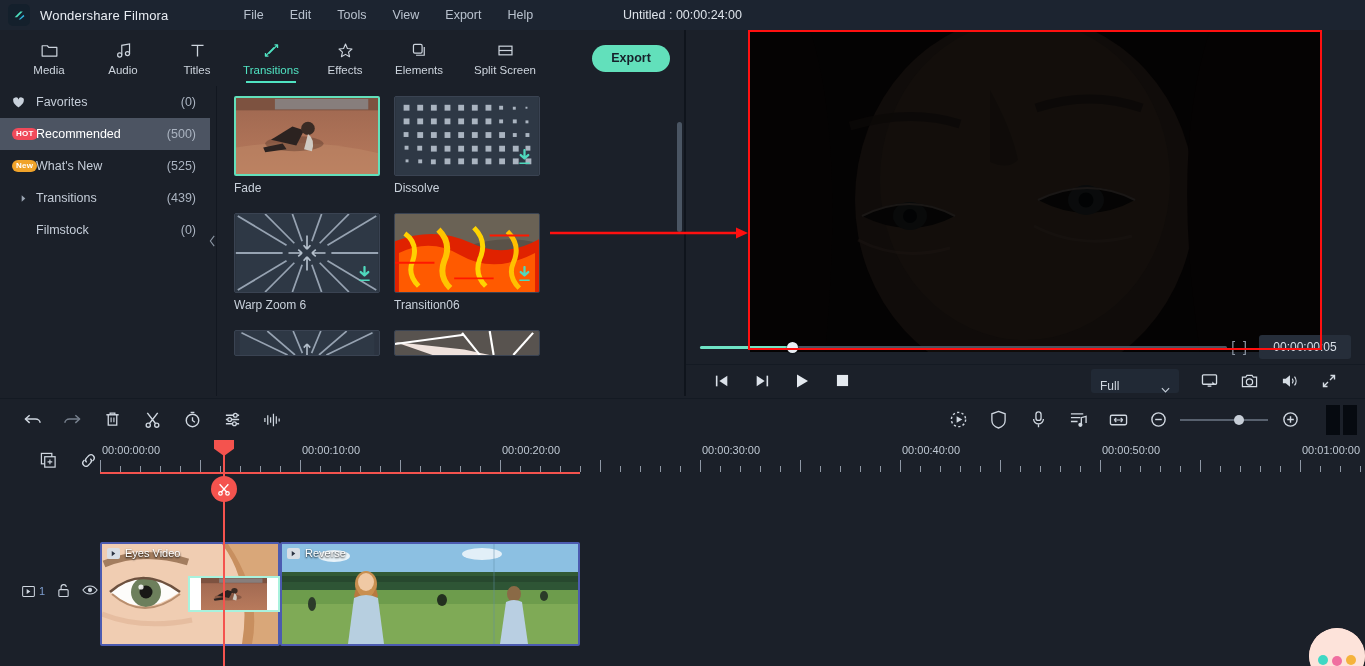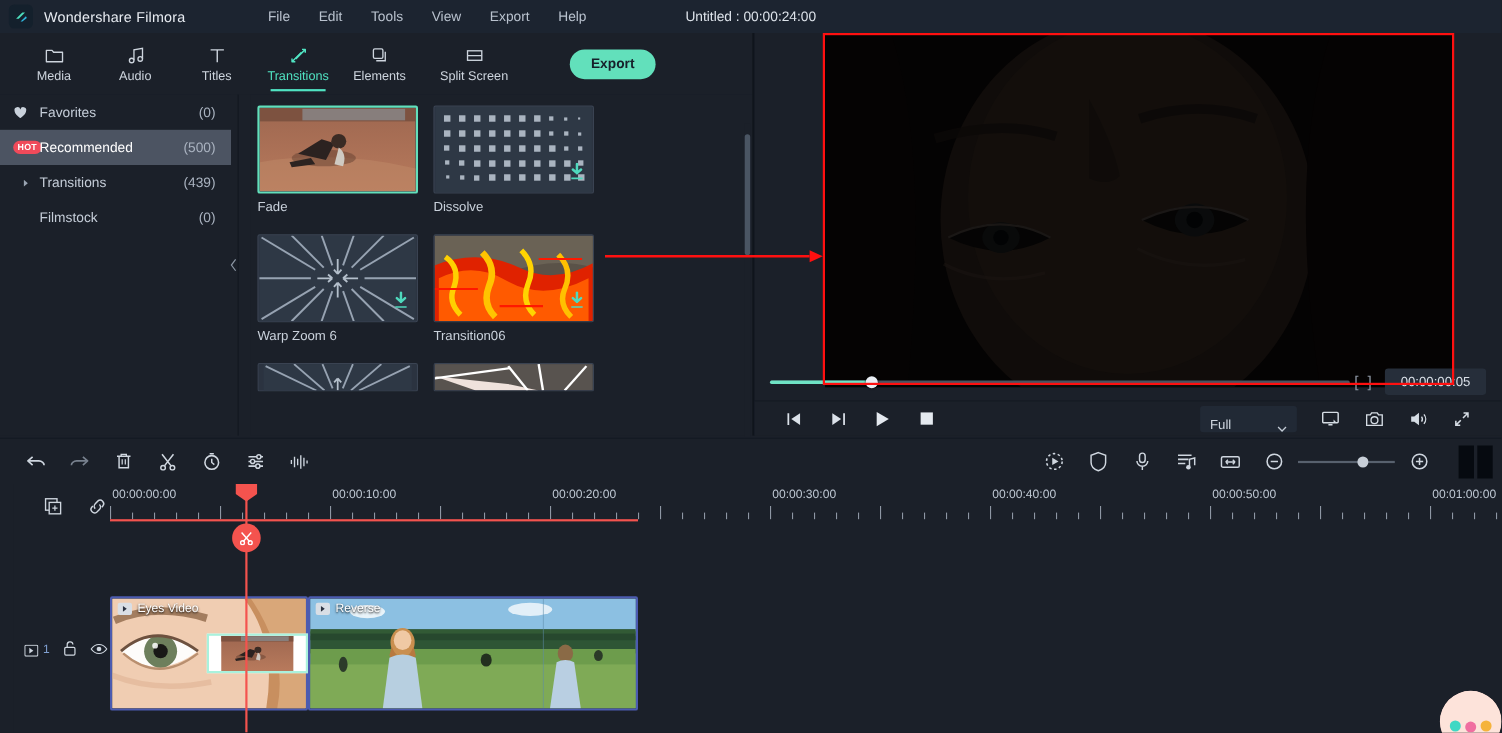--- a/index.html
+++ b/index.html
@@ -387,20 +387,26 @@
     </div>
     <div class="mt-tab active">
       <svg width="19" height="19" viewBox="0 0 22 22">
           <path d="M14.5 4.5h3.5v3.5M18 4.5L8 14.5" fill="none" stroke="currentColor" stroke-width="1.5" stroke-linejoin="round"></path>
           <path d="M7.5 17.5H4v-3.5M4 17.5L14 7.5" fill="none" stroke="currentColor" stroke-width="1.5" stroke-linejoin="round"></path>
         </svg>
       <span class="lbl">Transitions</span>
     </div>
     <div class="mt-tab">
       <svg width="19" height="19" viewBox="0 0 22 22">
+          <path d="M11 3.5l2.2 5.2 5.3.6-4 3.6 1.2 5.3L11 15.5l-4.7 2.7 1.2-5.3-4-3.6 5.3-.6z" fill="none" stroke="currentColor" stroke-width="1.3" stroke-linejoin="round"></path>
+        </svg>
+      <span class="lbl">Effects</span>
+    </div>
+    <div class="mt-tab">
+      <svg width="19" height="19" viewBox="0 0 22 22">
           <rect x="4" y="4" width="10" height="10" rx="1.5" fill="none" stroke="currentColor" stroke-width="1.4"></rect>
           <path d="M16.5 7v9.5H7" fill="none" stroke="currentColor" stroke-width="1.4"></path>
         </svg>
       <span class="lbl">Elements</span>
     </div>
     <div class="mt-tab wide">
       <svg width="19" height="19" viewBox="0 0 22 22">
           <rect x="3.5" y="6" width="15" height="10" fill="none" stroke="currentColor" stroke-width="1.4"></rect>
           <path d="M3.5 11h15" stroke="currentColor" stroke-width="1.4"></path>
         </svg>
@@ -422,20 +428,27 @@
 
 
     <div class="sb-item active">
       <span class="sb-ico">
         <span class="badge hot">HOT</span>
       </span>
       <span class="sb-lbl">Recommended</span>
       <span class="sb-count">(500)</span>
     </div>
 
+    <div class="sb-item">
+      <span class="sb-ico">
+        <span class="badge new">New</span>
+      </span>
+      <span class="sb-lbl">What's New</span>
+      <span class="sb-count">(525)</span>
+    </div>
 
     <div class="sb-item">
       <span class="sb-ico">
         <svg width="9" height="9" viewBox="0 0 10 10" style="margin-left:7px">
             <path d="M3 1.5L7 5l-4 3.5z" fill="#9aa4b2"></path>
           </svg>
       </span>
       <span class="sb-lbl">Transitions</span>
       <span class="sb-count">(439)</span>
     </div>

